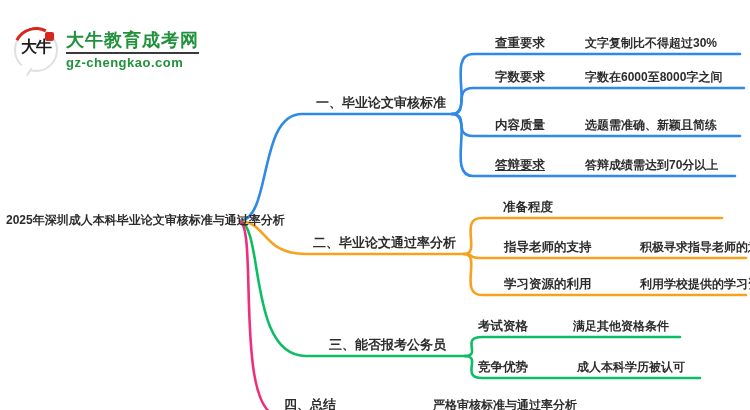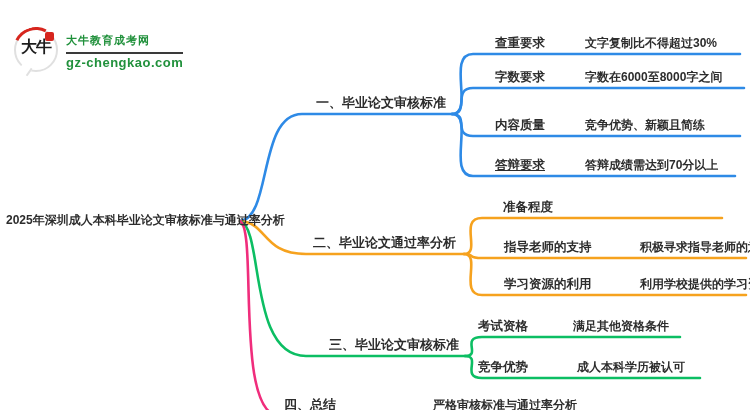--- a/index.html
+++ b/index.html
@@ -15,21 +15,21 @@
   .logo{position:absolute;left:14px;top:12px;display:flex;align-items:center;gap:8px;cursor:pointer;}
   .logo-icon{position:relative;width:44px;height:44px;border:2px solid #e0e0e0;border-radius:50%;
     background:#fff;box-sizing:border-box;}
   .logo-arc{position:absolute;left:-3px;top:-3px;width:40px;height:40px;border:3px solid transparent;
     border-top-color:#d7261e;border-radius:50%;transform:rotate(-18deg);}
   .logo-char{position:absolute;left:0;top:7px;width:40px;text-align:center;
     font-size:16px;font-weight:700;color:#1c1c1c;letter-spacing:-1px;}
   .logo-seal{position:absolute;right:2px;top:2px;width:9px;height:9px;background:#d7261e;border-radius:2px;}
   .logo-tail{position:absolute;left:4px;bottom:-4px;width:9px;height:9px;background:#fff;
     border-right:2px solid #e0e0e0;transform:rotate(35deg);}
-  .site-name{font-size:11px;font-weight:700;color:#21913c;letter-spacing:1px;line-height:19px;}
+  .site-name{font-size:18px;font-weight:700;color:#21913c;letter-spacing:1px;line-height:19px;}
   .site-divider{height:2px;background:#3a3a3a;margin:2px 0 2px 0;}
   .site-domain{font-size:13px;font-weight:700;color:#21913c;line-height:14px;letter-spacing:.5px;}
 
   
   .t,.k,.v,.root{position:absolute;white-space:nowrap;color:#2d2d2d;cursor:default;text-align:center;}
   .root{font-size:12px;font-weight:700;line-height:16px;}
   .t{font-size:13px;font-weight:700;line-height:16px;}
   .k{font-size:12.5px;font-weight:700;line-height:16px;}
   .v{font-size:12px;font-weight:600;line-height:16px;}
 </style>
@@ -71,29 +71,29 @@
       <div class="site-name">大牛教育成考网</div>
       <div class="site-divider"></div>
       <div class="site-domain">gz-chengkao.com</div>
     </div>
   </div>
 
   <div class="root" style="left:6px;top:196px;">2025年深圳成人本科毕业论文审核标准与通过率分析</div>
 
   <div class="t" style="left:316px;top:79px;">一、毕业论文审核标准</div>
   <div class="t" style="left:313px;top:219px;">二、毕业论文通过率分析</div>
-  <div class="t" style="left:329px;top:321px;">三、毕业论文审核标准</div>
+  <div class="t" style="left:329px;top:321px;">三、能否报考公务员</div>
   <div class="t" style="left:284px;top:381px;">四、总结</div>
 
   <span class="k" style="left:495px;top:19px;">查重要求</span>
   <span class="v" style="left:585px;top:19px;">文字复制比不得超过30%</span>
   <span class="k" style="left:495px;top:53px;">字数要求</span>
   <span class="v" style="left:585px;top:53px;">字数在6000至8000字之间</span>
   <span class="k" style="left:495px;top:101px;">内容质量</span>
-  <span class="v" style="left:585px;top:101px;">竞争优势、新颖且简练</span>
+  <span class="v" style="left:585px;top:101px;">选题需准确、新颖且简练</span>
   <span class="k" style="left:495px;top:141px;text-decoration:underline;">答辩要求</span>
   <span class="v" style="left:585px;top:141px;">答辩成绩需达到70分以上</span>
 
   <span class="k" style="left:503px;top:183px;">准备程度</span>
   <span class="k" style="left:504px;top:223px;">指导老师的支持</span>
   <span class="v" style="left:640px;top:223px;">积极寻求指导老师的意见</span>
   <span class="k" style="left:504px;top:260px;">学习资源的利用</span>
   <span class="v" style="left:640px;top:260px;">利用学校提供的学习资源</span>
 
   <span class="k" style="left:478px;top:302px;">考试资格</span>

